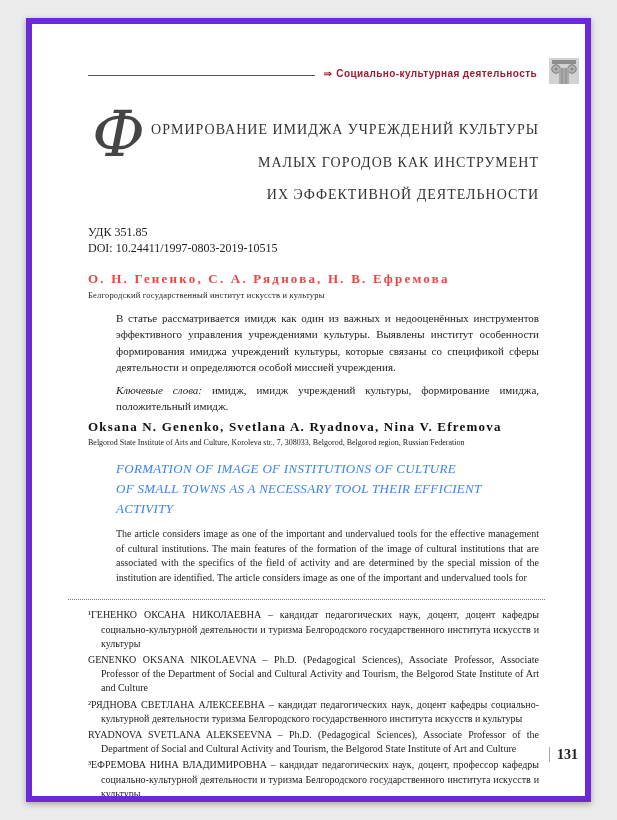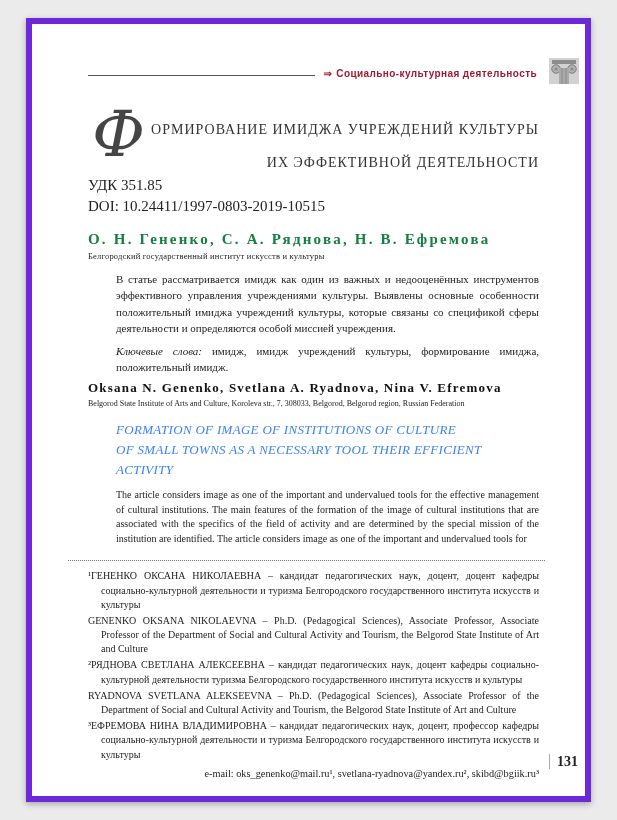--- a/index.html
+++ b/index.html
@@ -62,27 +62,27 @@
   .drop-cap {
     position: absolute;
     left: 4px;
     top: -16px;
     font-family: "DejaVu Serif", serif;
     font-style: italic;
     font-size: 64px;
     line-height: 1;
     color: #454545;
   }
-  .udc-block { margin-top: 0; font-size: 15px; line-height: 1.4; font-family: Liberation Serif, serif; }
+  .udc-block { margin-top: 16px; font-size: 12px; line-height: 1.4; font-family: Liberation Serif, serif; }
   .authors-ru {
     margin-top: 14px;
-    font-size: 15px;
+    font-size: 13px;
     font-weight: bold;
     letter-spacing: 2.2px;
-    color: #15803d;
+    color: #ef4444;
   }
   .affiliation-ru { margin-top: 3px; font-size: 8.5px; letter-spacing: 0.2px; }
   .abstract-ru {
     margin: 10px 0 0 28px;
     font-size: 11px;
     line-height: 1.48;
     text-align: justify;
   }
   .keywords {
     margin: 8px 0 0 28px;
@@ -123,21 +123,21 @@
     padding-left: 13px;
     text-indent: -13px;
     font-size: 10px;
     line-height: 1.42;
     text-align: justify;
   }
   .email-line { margin-top: 6px; text-align: right; font-size: 10.3px; }
   .page-number {
     position: absolute;
     right: 7px;
-    bottom: 27px;
+    bottom: 34px;
     font-size: 14px;
     font-weight: bold;
     border-left: 1px solid #aaa;
     padding-left: 7px;
     line-height: 1.1;
     margin-left: 34px;
   }
 </style>
 </head>
 <body>
@@ -160,32 +160,33 @@
         <rect x="10" y="10" width="10" height="16" fill="#a9a9a9"></rect>
         <line x1="13" y1="10" x2="13" y2="26" stroke="#8a8a8a" stroke-width="1"></line>
         <line x1="17" y1="10" x2="17" y2="26" stroke="#8a8a8a" stroke-width="1"></line>
       </svg>
     </span>
   </div>
 
   <div class="title-block">
     <span class="drop-cap">Ф</span>
     <div class="t-line">ОРМИРОВАНИЕ ИМИДЖА УЧРЕЖДЕНИЙ КУЛЬТУРЫ</div>
+    <div class="t-line">МАЛЫХ ГОРОДОВ КАК ИНСТРУМЕНТ</div>
     <div class="t-line">ИХ ЭФФЕКТИВНОЙ ДЕЯТЕЛЬНОСТИ</div>
   </div>
 
   <div class="udc-block">
     <div>УДК 351.85</div>
     <div>DOI: 10.24411/1997-0803-2019-10515</div>
   </div>
 
   <div class="authors-ru">О. Н. Гененко, С. А. Ряднова, Н. В. Ефремова</div>
   <div class="affiliation-ru">Белгородский государственный институт искусств и культуры</div>
 
-  <p class="abstract-ru">В статье рассматривается имидж как один из важных и недооценённых инструментов эффективного управления учреждениями культуры. Выявлены основные особенности положительный имиджа учреждений культуры, которые связаны со спецификой сферы деятельности и определяются особой миссией учреждения.</p>
+  <p class="abstract-ru">В статье рассматривается имидж как один из важных и недооценённых инструментов эффективного управления учреждениями культуры. Выявлены институт особенности формирования имиджа учреждений культуры, которые связаны со спецификой сферы деятельности и определяются особой миссией учреждения.</p>
 
   <p class="keywords">
     <span class="kw-label">Ключевые слова:</span>
     <span>имидж, имидж учреждений культуры, формирование имиджа, положительный имидж.</span>
   </p>
 
   <div class="authors-en">Oksana N. Genenko, Svetlana A. Ryadnova, Nina V. Efremova</div>
   <div class="affiliation-en">Belgorod State Institute of Arts and Culture, Koroleva str., 7, 308033, Belgorod, Belgorod region, Russian Federation</div>
 
   <div class="title-en">

